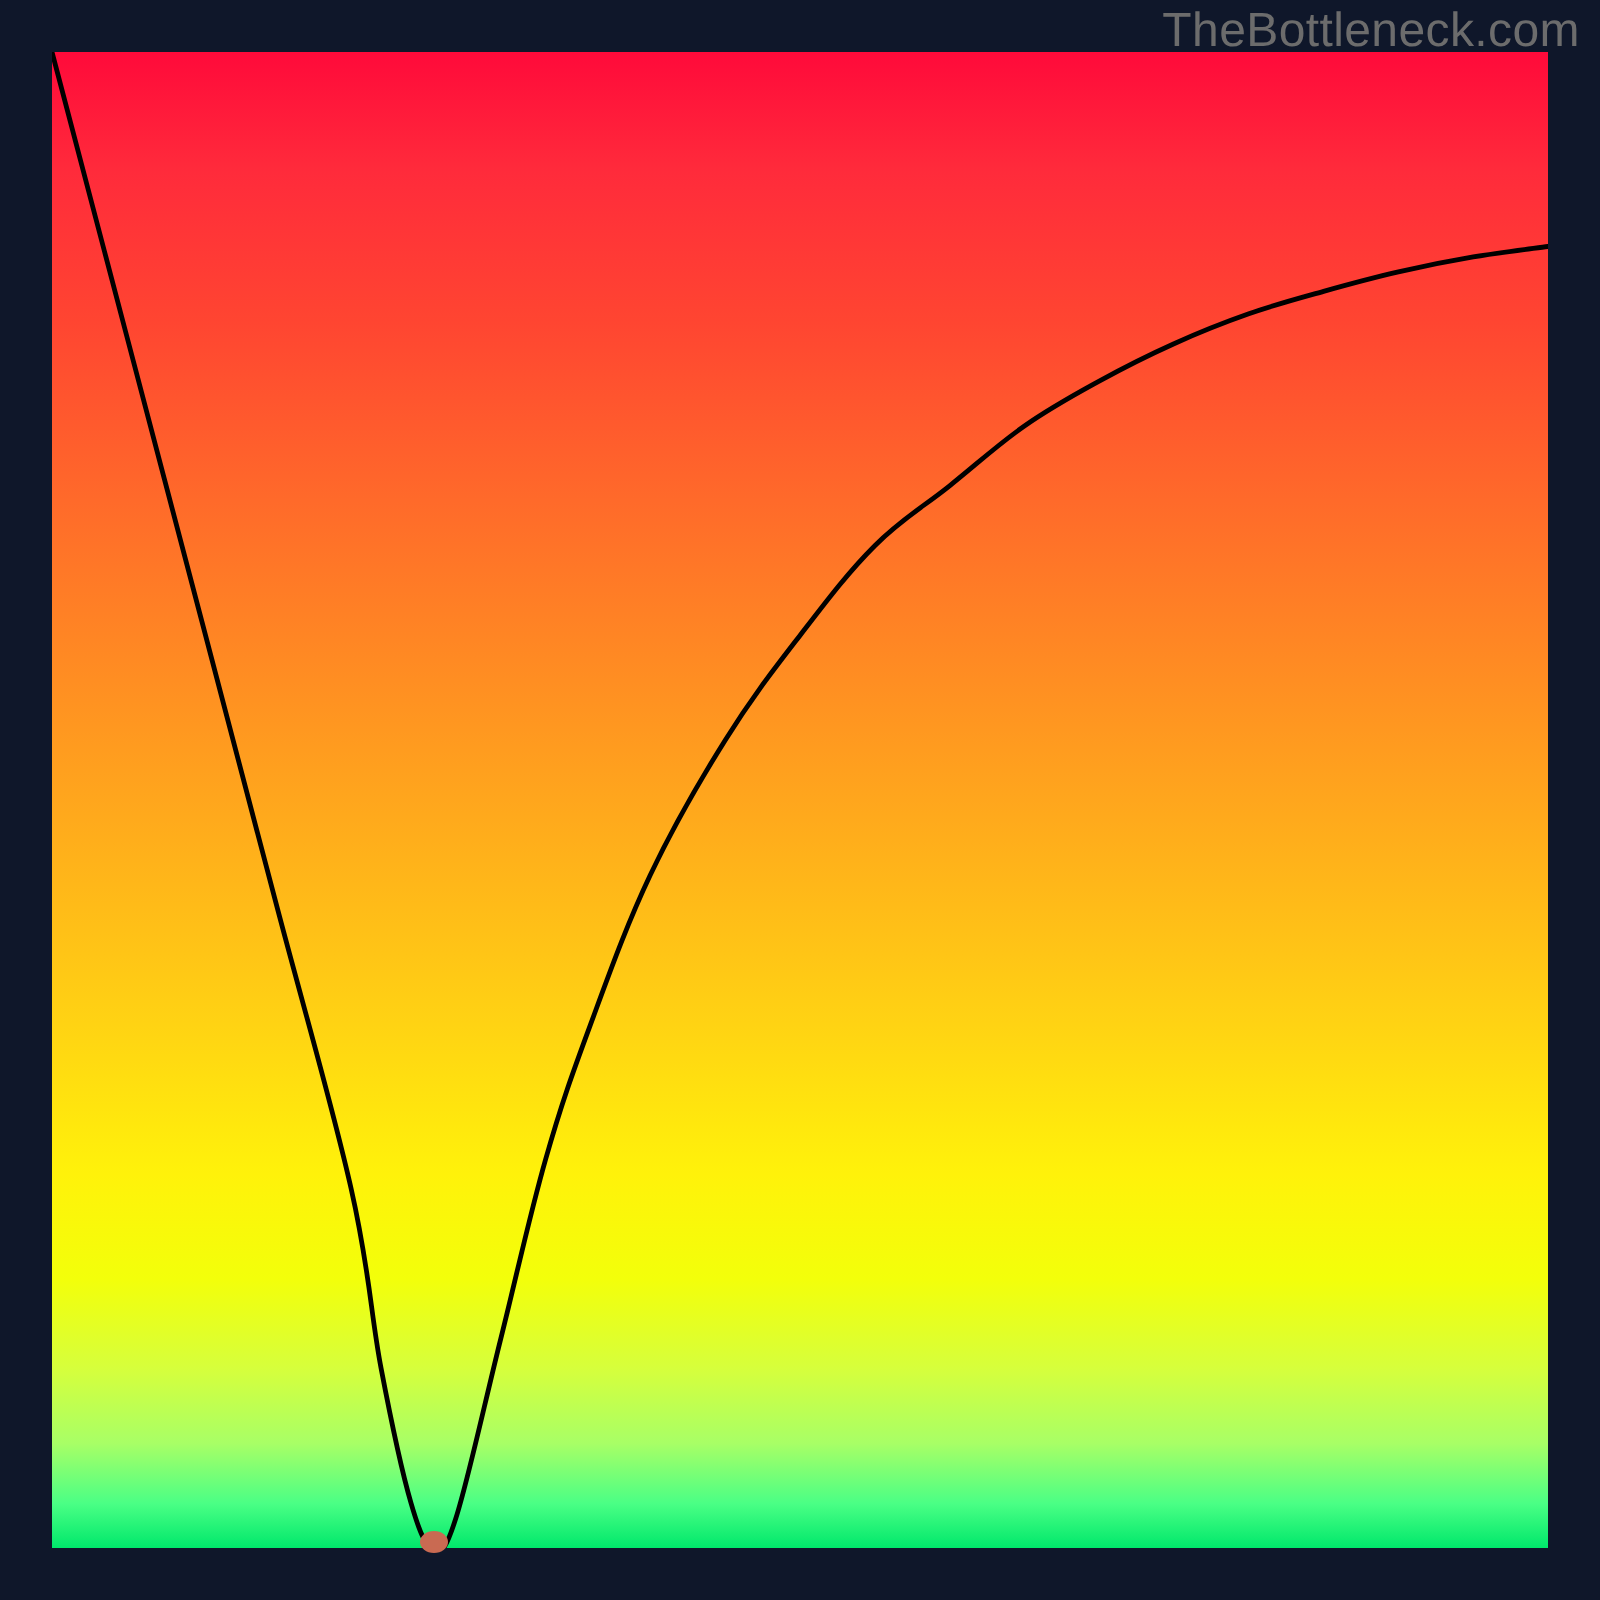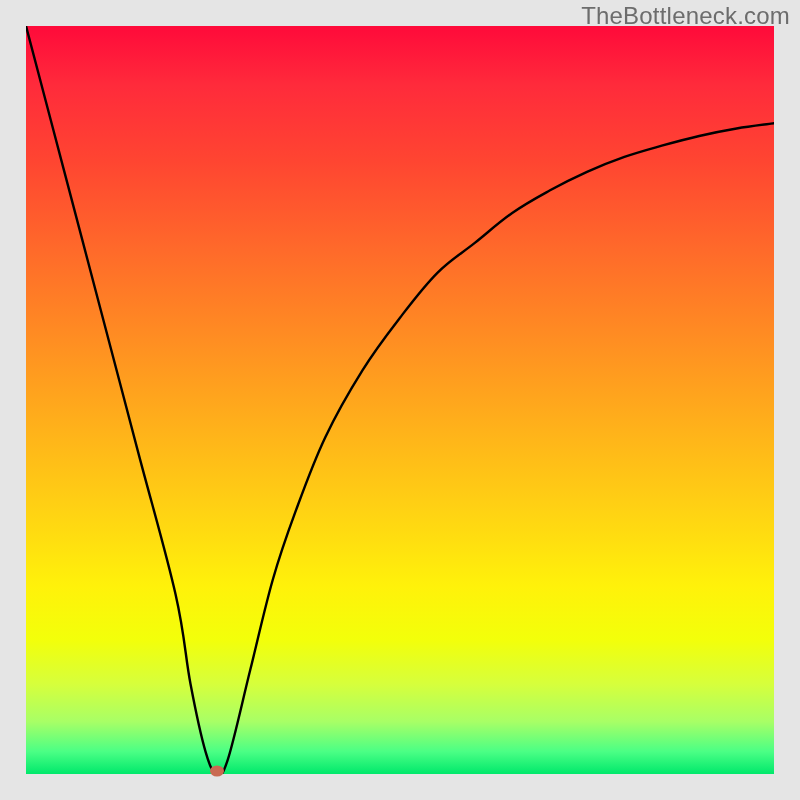--- a/index.html
+++ b/index.html
@@ -8,21 +8,21 @@
     width: 800px;
     height: 800px;
     background: #000;
     font-family: Arial, Helvetica, sans-serif;
     overflow: hidden;
   }
   .frame {
     position: relative;
     width: 800px;
     height: 800px;
-    background: #e5e5e5;
+    background: #0f172a;
   }
   .watermark {
     position: absolute;
     top: 2px;
     right: 10px;
     color: #6c6c6c;
     font-size: 24px;
     font-weight: 400;
     letter-spacing: 0.2px;
     z-index: 5;

